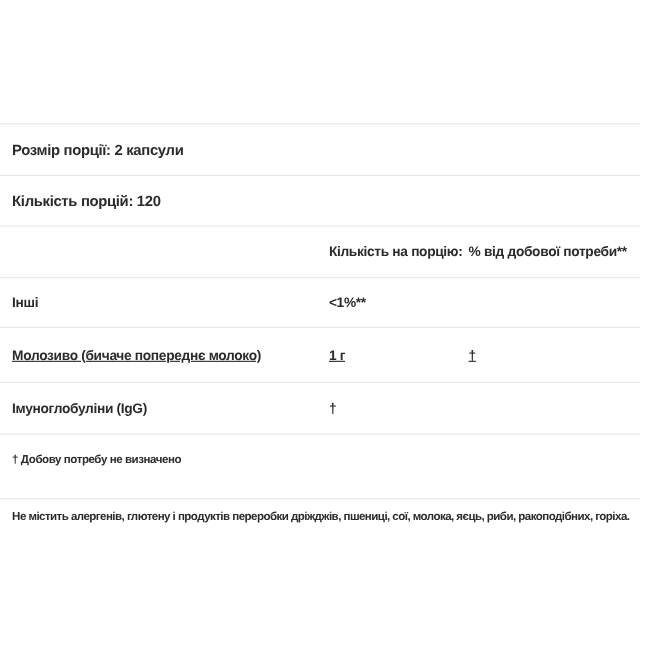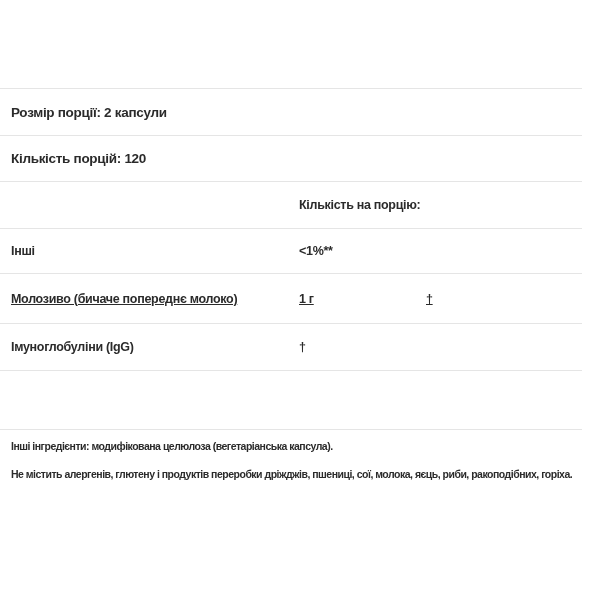--- a/index.html
+++ b/index.html
@@ -10,21 +10,21 @@
     font-family: "Liberation Sans", sans-serif;
     font-weight: bold;
     color: var(--text, #2b2b2b);
     -webkit-font-smoothing: antialiased;
   }
   .page { position: relative; width: 600px; height: 600px; background: #fff; }
 
   
   .facts {
     width: 582px;
-    margin-top: 88px;
+    margin-top: 112px;
     border-top: 1px solid var(--divider, #e5e5e5);
   }
   .row {
     border-bottom: 1px solid var(--divider, #e5e5e5);
     display: flex;
     align-items: center;
     padding-left: 11px;
     font-size: 12.5px;
     letter-spacing: -0.3px;
   }
@@ -71,41 +71,42 @@
       <span>Розмір порції: 2 капсули</span>
     </div>
 
     <div class="row simple h46">
       <span>Кількість порцій: 120</span>
     </div>
 
     <div class="row grid h47">
       <span></span>
       <span>Кількість на порцію:</span>
+      <span>% від добової потреби**</span>
     </div>
 
     <div class="row grid h45">
       <span>Інші</span>
       <span>&lt;1%**</span>
     </div>
 
     <div class="row grid h50">
       <span>Молозиво (бичаче попереднє молоко)</span>
       <span>1 г</span>
       <span>†</span>
     </div>
 
     <div class="row grid h47">
       <span>Імуноглобуліни (IgG)</span>
       <span>†</span>
     </div>
 
     <div class="footnotes">
+      <div>† Добову потребу не визначено</div>
     </div>
 
   </section>
 
   <section class="info">
-    <p>Інші інгредієнти: модифікована целюлоза (вегетаріанська капсула).</p>
     <p>Не містить алергенів, глютену і продуктів переробки дріжджів, пшениці, сої, молока, яєць, риби, ракоподібних, горіха.</p>
   </section>
 
 </div>
 
 </body></html>

